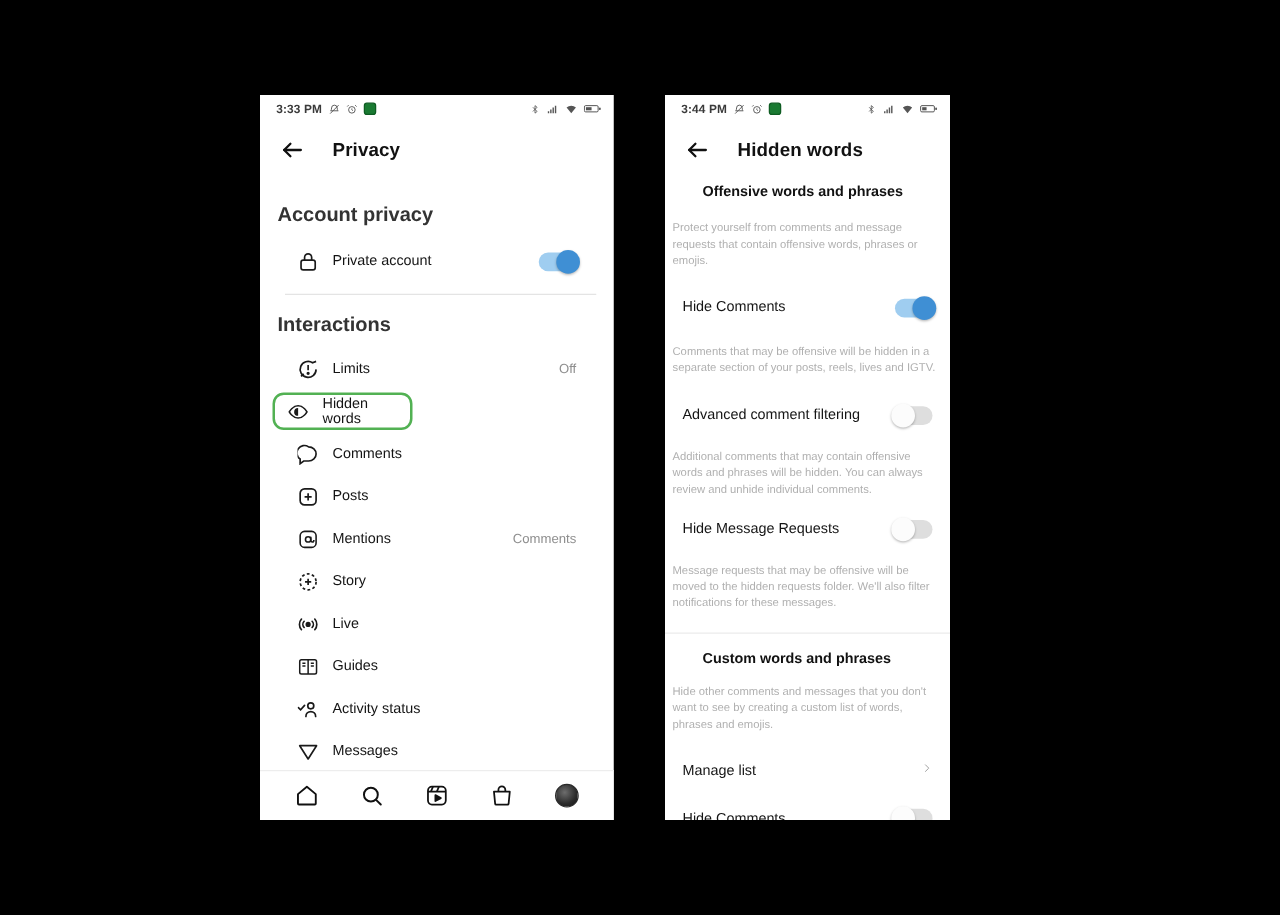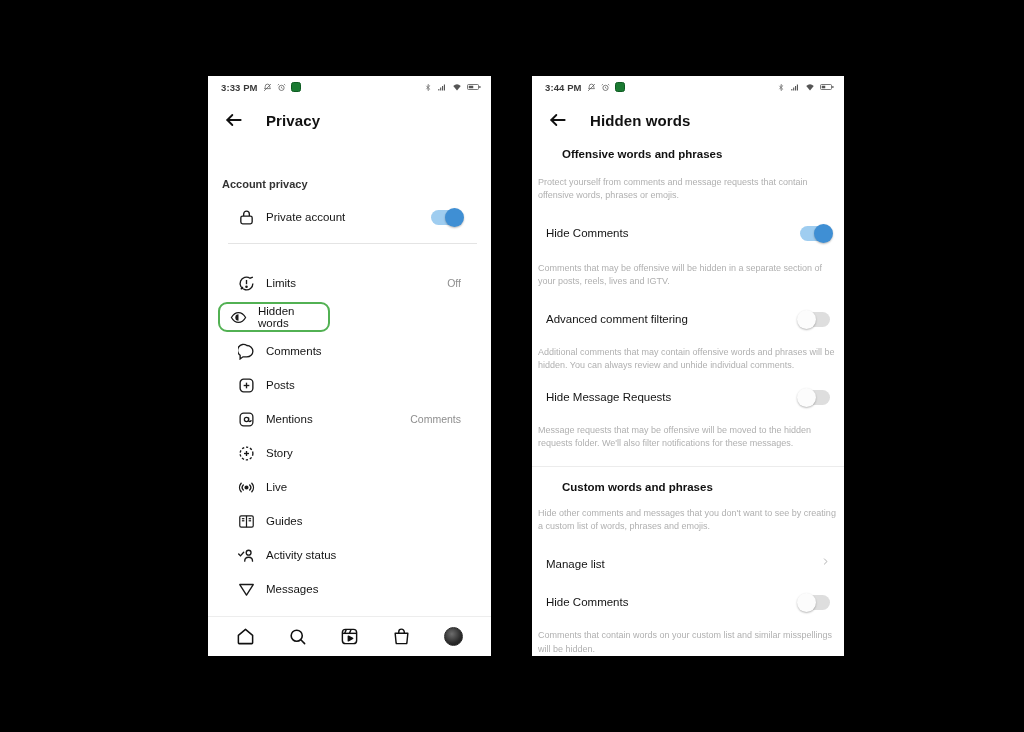--- a/index.html
+++ b/index.html
@@ -3,42 +3,42 @@
 <meta charset="utf-8">
 <style>
   * { margin:0; padding:0; box-sizing:border-box; }
   html,body { width:1024px; height:732px; background:#000; overflow:hidden;
     font-family:"Liberation Sans","DejaVu Sans",sans-serif; }
 
   .stage { position:relative; width:1024px; height:732px; background:#000; }
 
   .phone { position:absolute; background:#ffffff; overflow:hidden; }
   #phone-left  { left:208px; top:76px; width:283px; height:580px; }
-  #phone-right { left:532px; top:76px; width:312px; height:580px; }
+  #phone-right { left:532px; top:76px; width:228px; height:580px; }
 
   
   .statusbar { height:22px; display:flex; align-items:center;
     padding:0 10px 0 13px; font-size:9.5px; color:#3a3a3a; font-weight:600; }
   .sb-left { display:flex; align-items:center; gap:5px; }
   .sb-right { margin-left:auto; display:flex; align-items:center; gap:5px; }
   .sb-time { letter-spacing:.1px; }
   .sb-ico { display:inline-flex; align-items:center; color:#555; }
   .sb-ico svg { display:block; }
   .badge-green { width:10px; height:10px; border-radius:2.5px; background:#1a7a32;
     border:1.5px solid #0e5c22; }
 
   
   .appbar { display:flex; align-items:center; height:44px; padding:0 16px; gap:22px; }
   .back-arrow { width:20px; height:20px; color:#111; cursor:pointer; }
   .back-arrow svg { display:block; }
   .appbar-title { font-size:15px; font-weight:bold; color:#111; letter-spacing:.1px; }
 
   
-  .section-label { font-size:11px; color:#333; font-weight:600;
-    padding:0 0 0 14px; margin-top:16px; }
+  .section-label { font-size:16px; color:#333; font-weight:600;
+    padding:0 0 0 14px; margin-top:2px; }
   .divider { height:1px; background:#e4e4e4; margin:9px 14px 0 20px; }
   .divider-full { height:1px; background:#ececec; margin:0; }
 
   .row { display:flex; align-items:center; height:34px; padding:0 30px; cursor:pointer; }
   .row .ico { width:17px; height:17px; margin-right:11px; color:#1a1a1a; flex:none; }
   .row .ico svg { display:block; }
   .row .label { font-size:11.5px; color:#141414; }
   .row .value { margin-left:auto; font-size:10.5px; color:#8e8e8e; }
 
   
@@ -147,20 +147,21 @@
         </svg>
       </span>
       <span class="label">Private account</span>
       <span class="toggle on">
           <span class="knob"></span>
         </span>
     </div>
 
     <div class="divider"></div>
     <div class="sp14"></div>
+    <div class="section-label">Interactions</div>
     <div class="sp8"></div>
 
     <div class="row">
       <span class="ico">
         <svg viewBox="0 0 24 24" fill="none" stroke="currentColor" stroke-width="1.9">
           <path d="M21 12a9 9 0 1 1-4-7.5L21 3"></path>
             <path d="M4 20l3-3"></path>
             <line x1="12" y1="7" x2="12" y2="13"></line>
             <circle cx="12" cy="16.5" r=".9" fill="currentColor"></circle>
         </svg>

